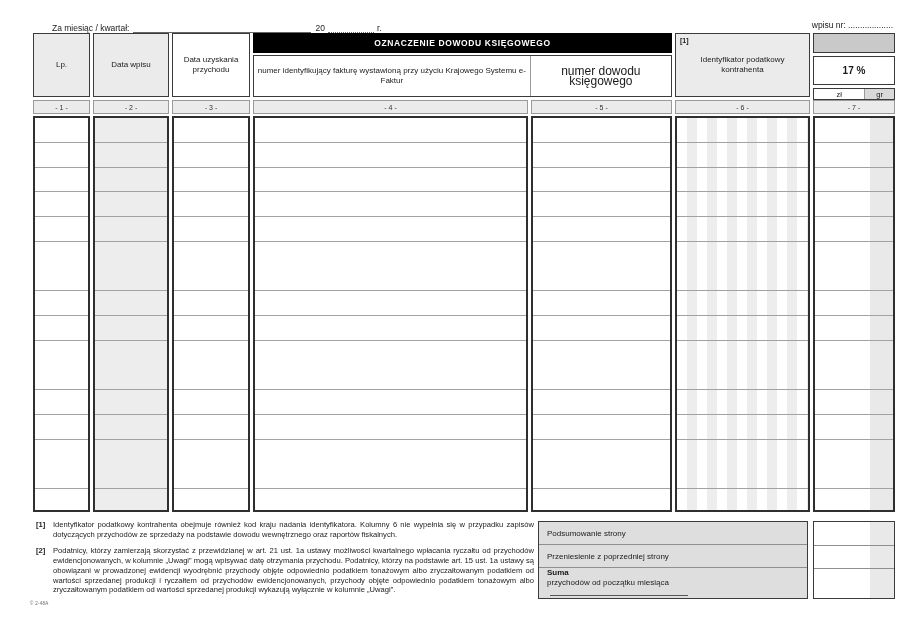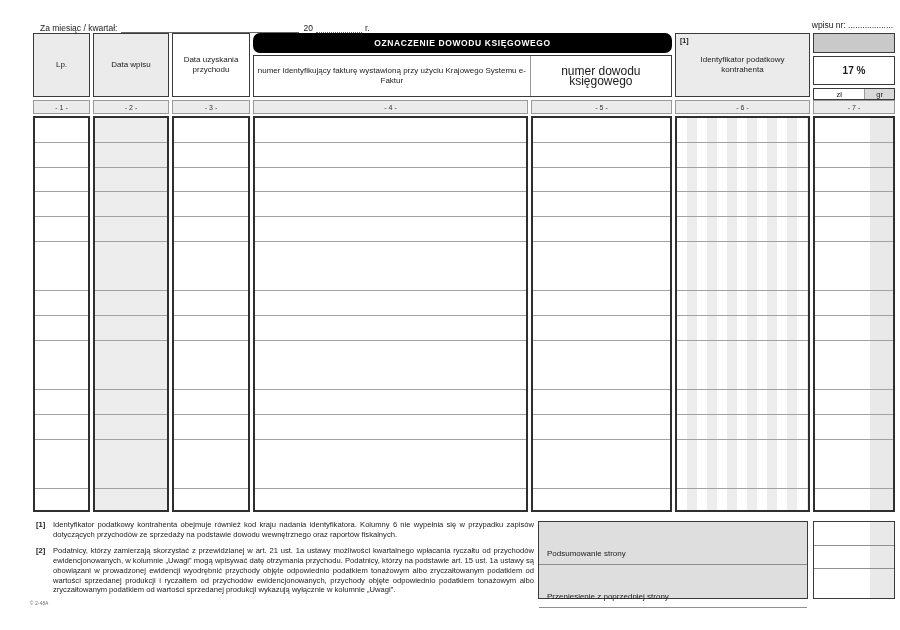--- a/index.html
+++ b/index.html
@@ -1,33 +1,33 @@
 <!DOCTYPE html>
 <html><head>
 <meta charset="utf-8">
 <style>
   * { margin:0; padding:0; box-sizing:border-box; }
   html,body { width:900px; height:630px; background:#fff; font-family:"Liberation Sans", sans-serif; color:#1a1a1a; }
   .abs { position:absolute; }
   #page { position:relative; width:900px; height:630px; background:#fff; overflow:hidden; }
 
   
-  .topline { top:20px; left:40px; height:13px; font-size:8.5px; display:flex; align-items:flex-end; }
+  .topline { top:20px; left:52px; height:13px; font-size:8.5px; display:flex; align-items:flex-end; }
   .blank-long { display:inline-block; width:178px; border-bottom:1px solid #666; height:10px; margin:0 4px; }
   .blank-year { display:inline-block; width:46px; border-bottom:1px dotted #666; height:10px; margin:0 3px; }
   .pageno { top:20px; right:7px; height:13px; font-size:8.5px; text-align:right; }
 
   
   .hbox { top:33px; height:64px; border:1px solid #3a3a3a; background:#ebebeb;
           display:flex; align-items:center; justify-content:center; text-align:center;
           font-size:8px; line-height:10px; }
   .hbox.white { background:#fff; }
   .group45 { top:33px; left:253px; width:419px; height:64px; }
   .blackband { position:absolute; top:0; left:0; width:419px; height:20px; background:#000; color:#fff;
-               font-weight:bold; font-size:8.5px; letter-spacing:.6px; display:flex; align-items:center; justify-content:center;border-radius:7px; }
+               font-weight:bold; font-size:8.5px; letter-spacing:.6px; display:flex; align-items:center; justify-content:center; }
   .sub45 { position:absolute; top:22px; left:0; width:419px; height:42px; border:1px solid #3a3a3a; background:#fff; display:flex; }
   .sub45 .c4 { width:277px; display:flex; align-items:center; justify-content:center; text-align:center; font-size:8px; line-height:10px; }
   .sub45 .c5 { width:142px; border-left:1px solid #9a9a9a; display:flex; align-items:center; justify-content:center; text-align:center; font-size:12px; line-height:10px; }
   .fnref { position:absolute; top:2px; left:4px; font-size:7px; font-weight:bold; }
 
   
   .shadecell { top:33px; left:813px; width:82px; height:20px; background:#c9c9c9; border:1px solid #3a3a3a; }
   .ratebox { top:56px; left:813px; width:82px; height:29px; background:#fff; border:1px solid #3a3a3a;
              display:flex; align-items:center; justify-content:center; font-size:10px; font-weight:bold; }
   .zlgr { top:88px; left:813px; width:82px; height:12px; border:1px solid #3a3a3a; display:flex; font-size:7.5px; }
@@ -50,21 +50,21 @@
       linear-gradient(to right, #ffffff 0 70%, #e9e9e9 70% 100%); }
 
   
   .footnotes { top:520px; left:36px; width:498px; font-size:7.6px; line-height:9.7px; text-align:justify; color:#222; }
   .fnitem { display:flex; margin-bottom:7px; }
   .fnitem .ref { width:17px; flex:0 0 17px; font-weight:bold; }
   .formcode { top:601px; left:30px; font-size:4.5px; color:#666; letter-spacing:.3px; }
 
   
   .sumlabels { top:521px; left:538px; width:270px; height:78px; border:1px solid #3a3a3a; background:#dedede; }
-  .sumrow { padding:0 0 0 8px; font-size:8px; display:flex; flex-direction:column; justify-content:center;margin-top:20px; }
+  .sumrow { padding:0 0 0 8px; font-size:8px; display:flex; flex-direction:column; justify-content:center; }
   .sumrow1 { height:23px; border-bottom:1px solid #8f8f8f; }
   .sumrow2 { height:23px; border-bottom:1px solid #8f8f8f; }
   .sumrow3 { height:30px; line-height:10px; }
   .sumrow3 b { font-size:8px; }
   .suma-line { display:inline-block; width:138px; height:8px; border-bottom:1px solid #555; margin-left:3px; }
   .sumvals { top:521px; left:813px; width:82px; height:78px; border:1px solid #3a3a3a;
              background:linear-gradient(to right,#ffffff 0 70%, #e9e9e9 70% 100%); }
   .sumvals .sep1 { position:absolute; top:23px; left:0; width:100%; height:1px; background:#8f8f8f; }
   .sumvals .sep2 { position:absolute; top:46px; left:0; width:100%; height:1px; background:#8f8f8f; }
 </style>

